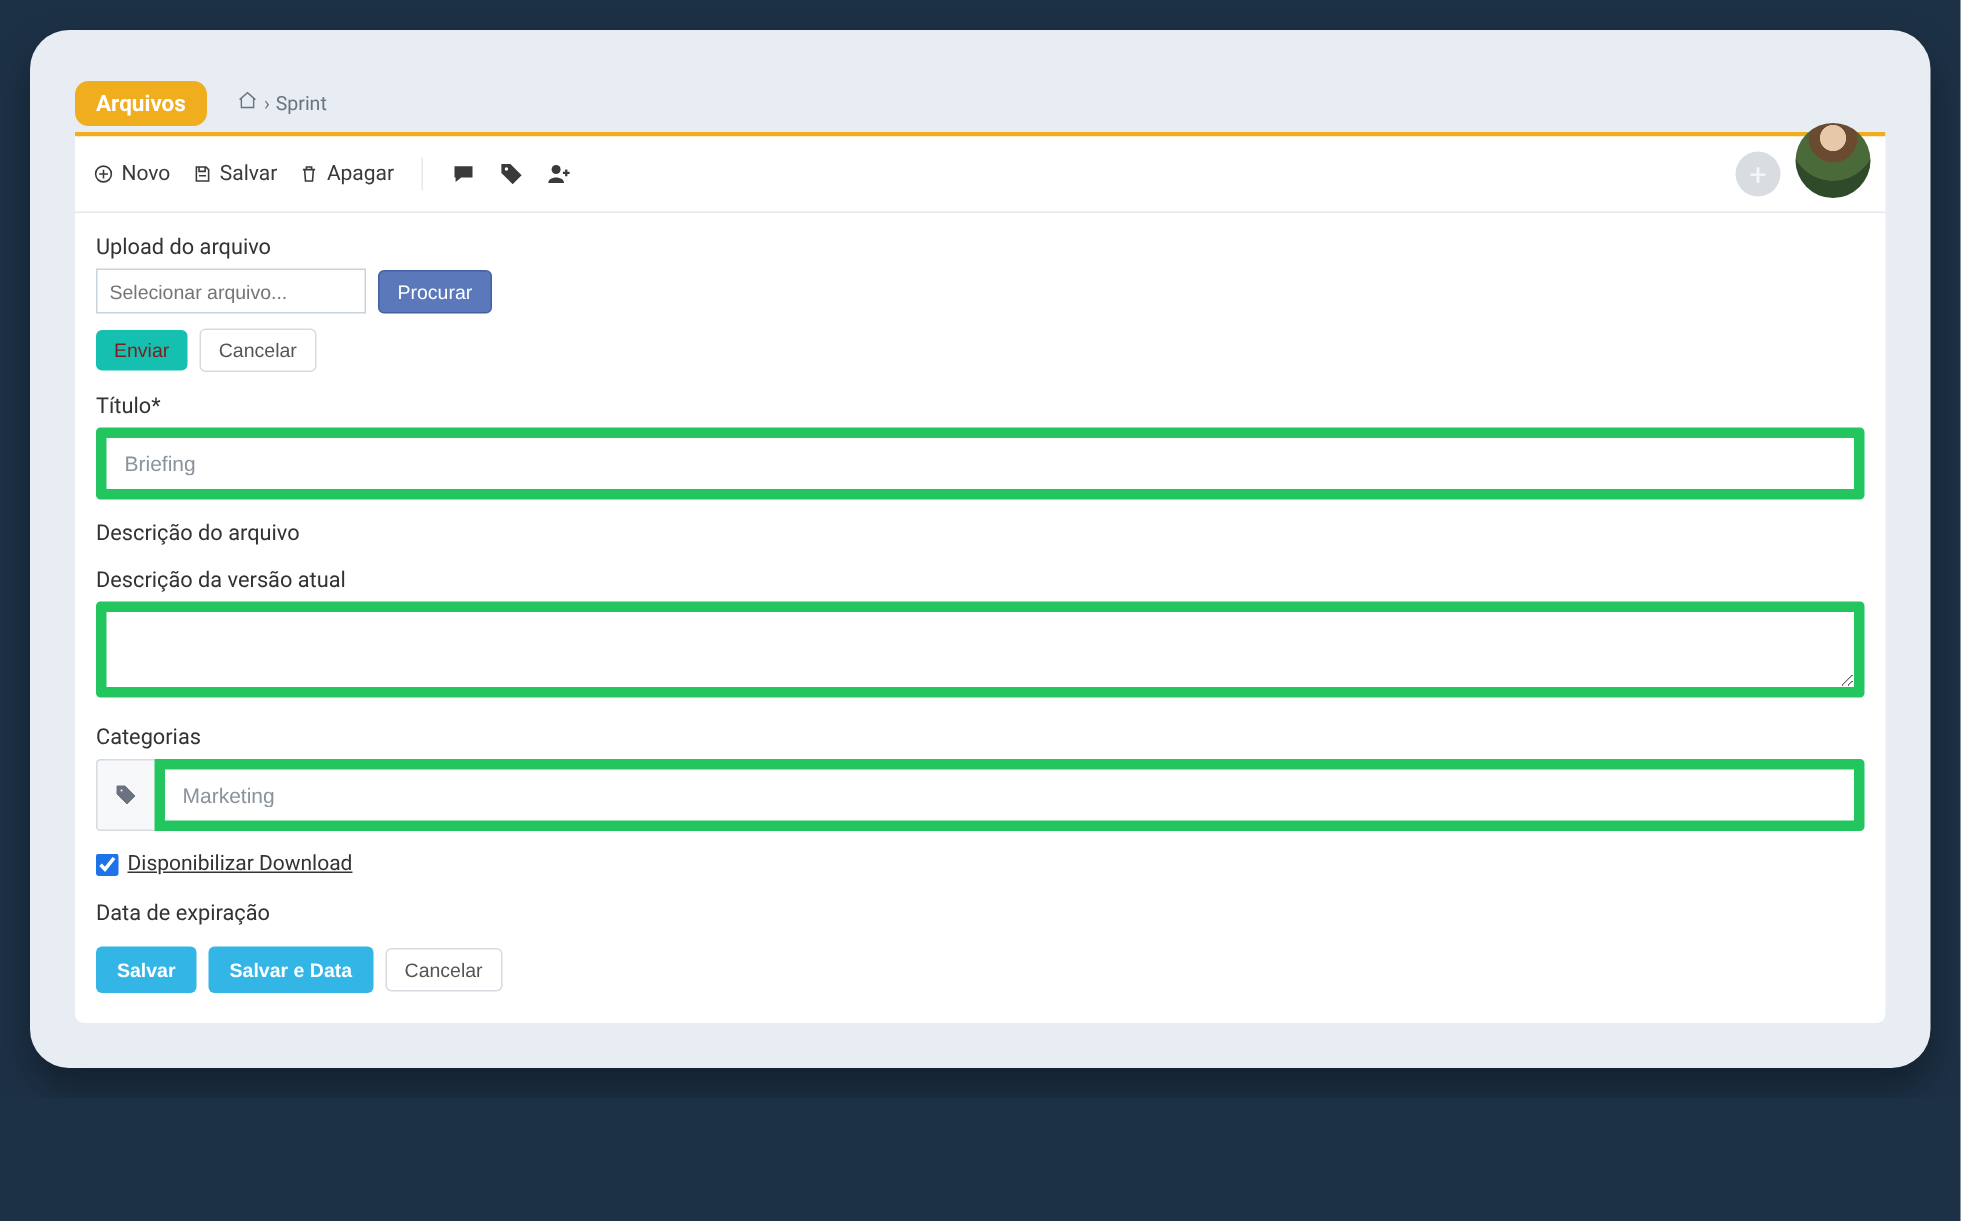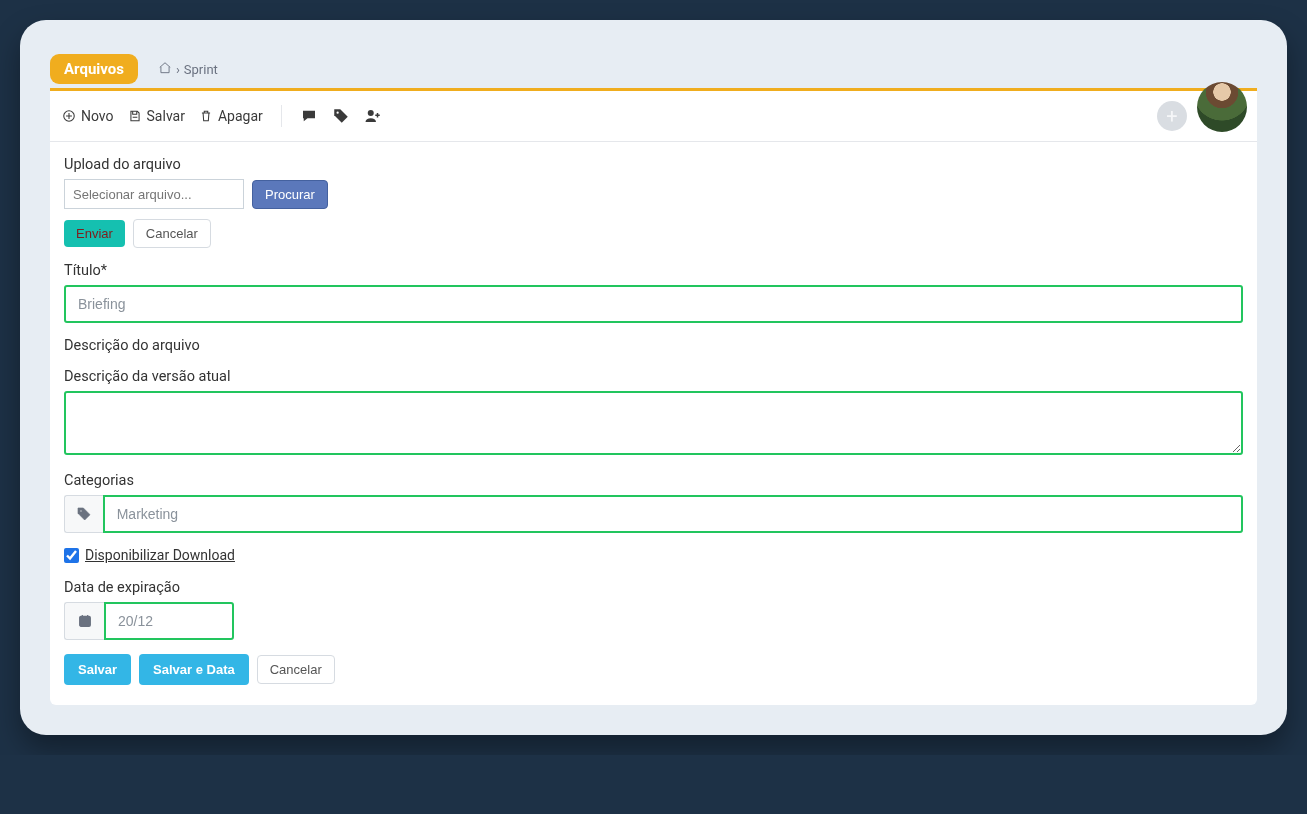--- a/index.html
+++ b/index.html
@@ -125,21 +125,21 @@
     cursor:pointer;
     font-weight:400;
   }
   .btn-procurar { background:#5b78bb; color:#fff; border:1px solid #44619f; }
   .btn-enviar { background:#15c0b0; color:#7f1d1d; }
   .btn-cancel { background:#fff; color:#555; border:1px solid #d6dbe1; font-weight:400; }
   .btn-row { display:flex; gap:8px; align-items:center; margin-bottom:14px; }
   .field-row { margin-bottom: 14px; }
   .text-input, .textarea, .combo-input {
     width:100%;
-    border:2px solid #22c55e;
+    border:7px solid #22c55e;
     border-radius:3px;
     padding: 9px 12px;
     font-size:14px;
     color:#333;
   }
   .text-input::placeholder, .combo-input::placeholder { color:#8a929b; }
   .textarea { resize: both; min-height: 70px; font-family:inherit; }
   .textarea-sm { min-height: 64px; }
   .input-group { display:flex; }
   .addon {
@@ -263,29 +263,20 @@
         </div>
       </div>
 
       <div class="checkbox-row">
         <input type="checkbox" checked="" style="">
         <span>Disponibilizar Download</span>
       </div>
 
       <div class="field-row">
         <span class="label">Data de expiração</span>
-        <div class="input-group date-group">
-          <span class="addon">
-            <svg viewBox="0 0 24 24" fill="none" stroke="#6b7280" stroke-width="1.8">
-                <rect x="4" y="5" width="16" height="15" rx="2"></rect>
-                <path d="M4 9h16M8 3v4M16 3v4"></path>
-              </svg>
-          </span>
-          <input class="combo-input" placeholder="20/12" style="">
-        </div>
       </div>
 
       <div class="footer-row">
         <button class="btn btn-blue">Salvar</button>
         <button class="btn btn-blue">Salvar e Data</button>
         <button class="btn btn-cancel">Cancelar</button>
       </div>
 
     </div>
   </div>

